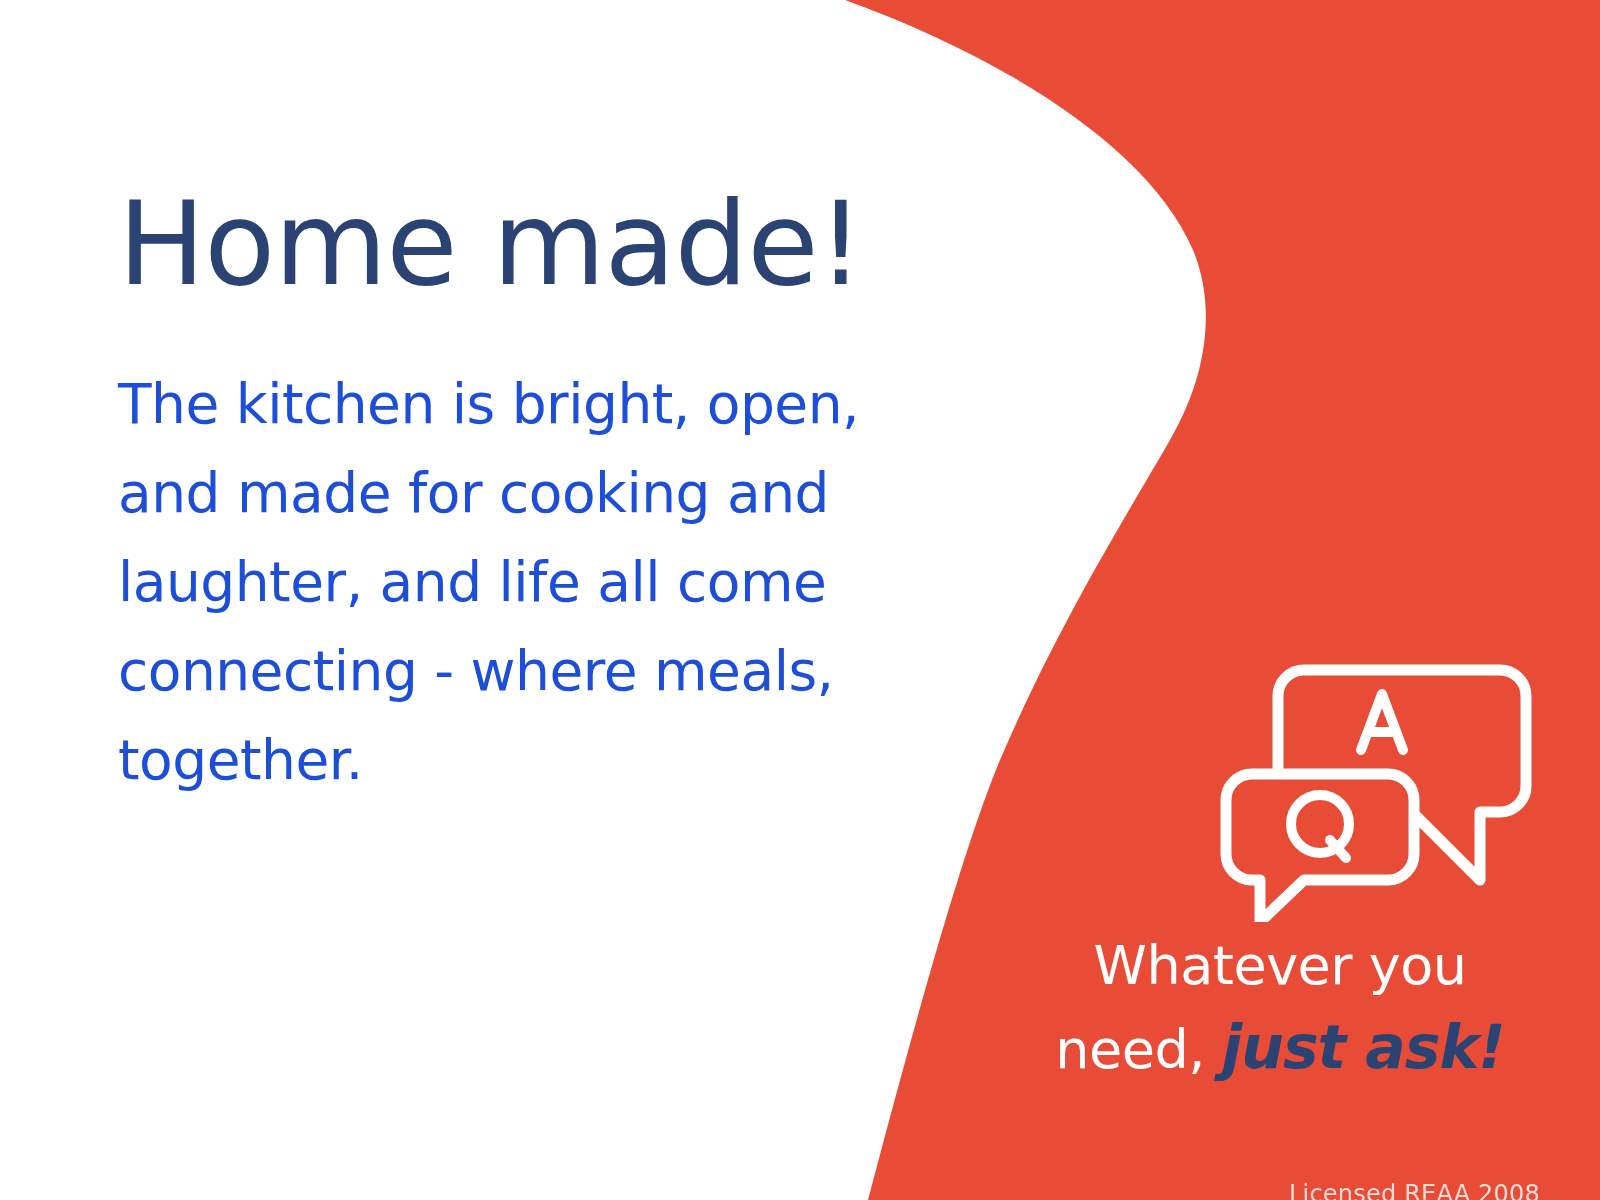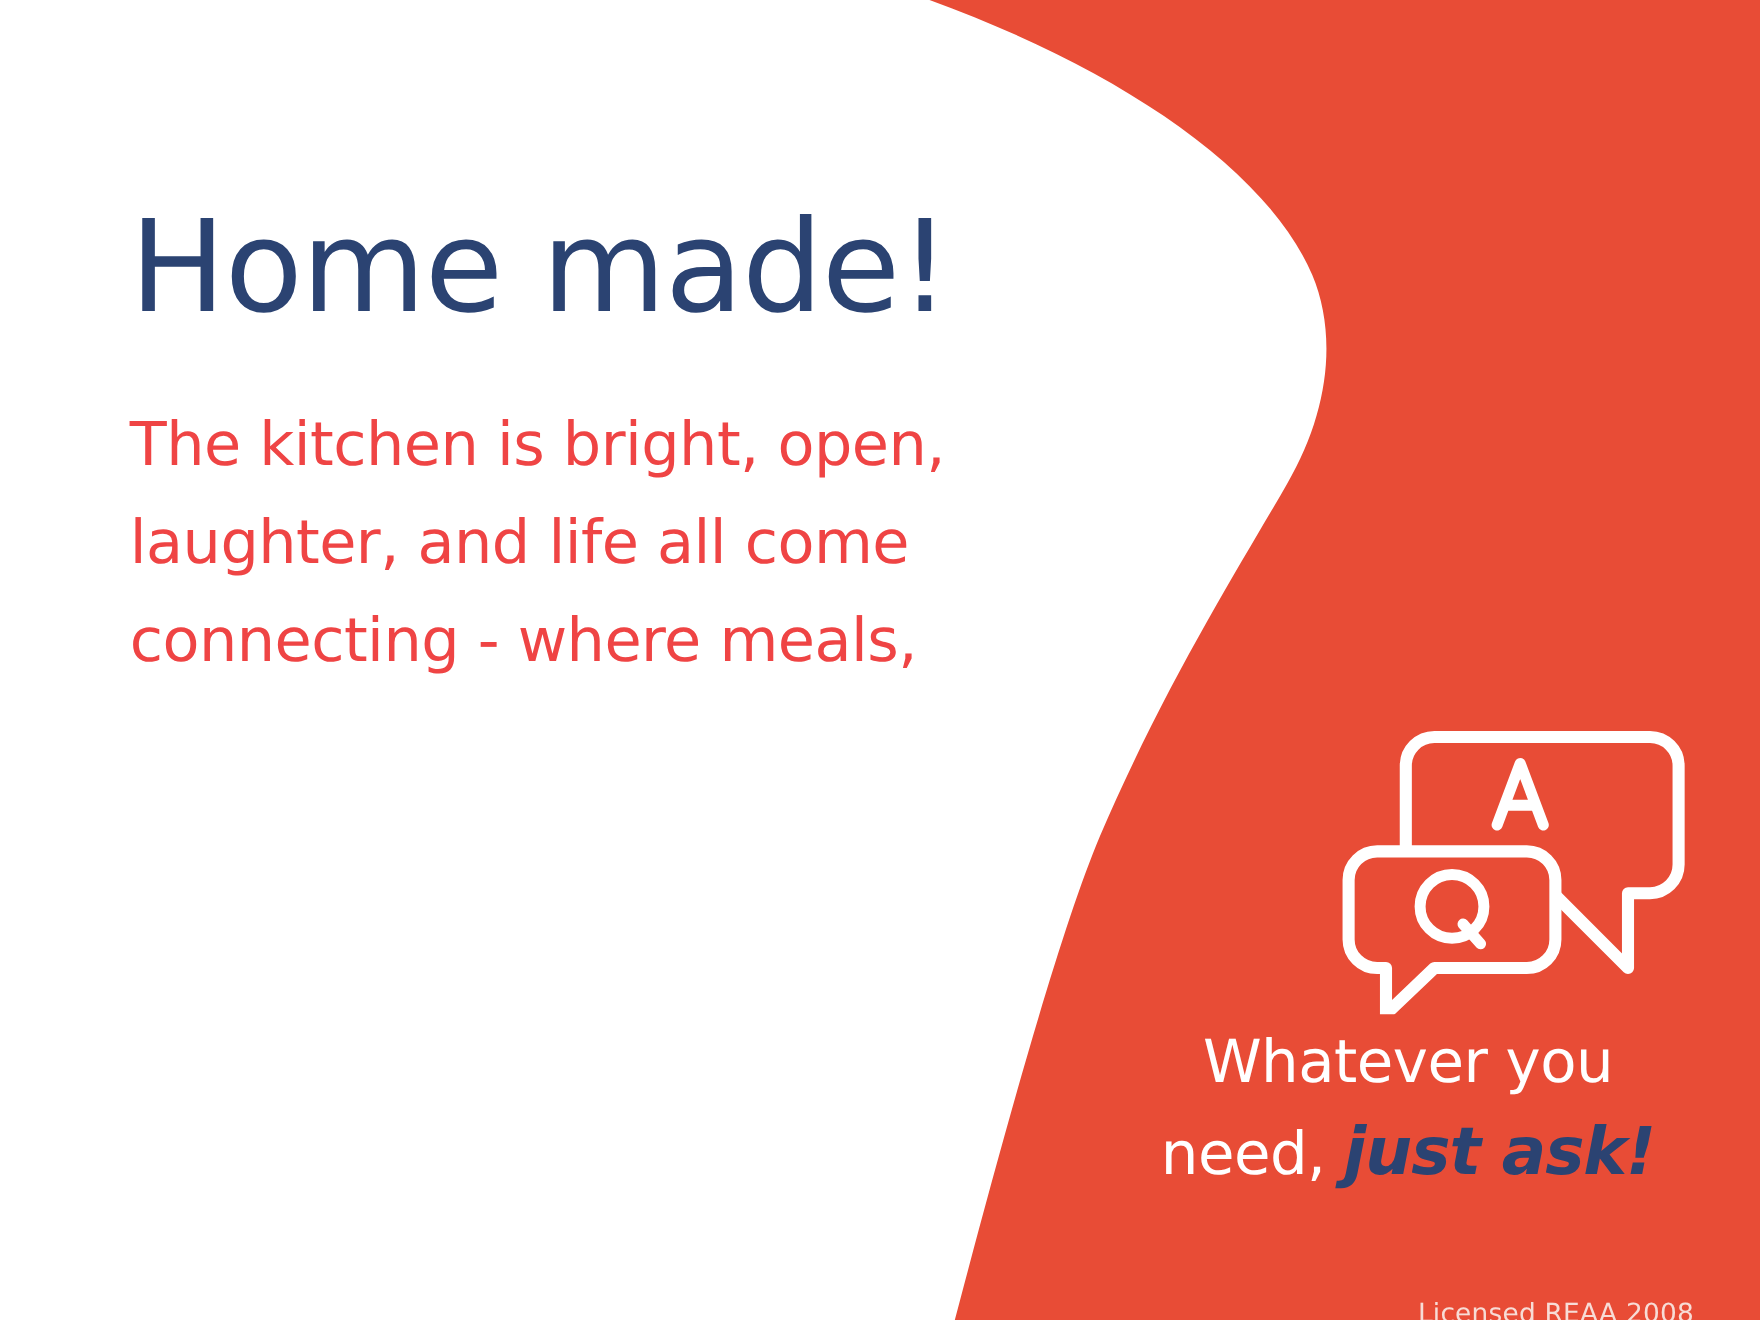--- a/index.html
+++ b/index.html
@@ -41,21 +41,21 @@
     margin: 0;
     white-space: nowrap;
   }
   .body-copy {
     margin: 0;
     margin-top: 58px;
     font-family: "DejaVu Sans", sans-serif;
     font-size: 55px;
     line-height: 1.62;
     font-weight: 400;
-    color: #ef4444;
+    color: #1d4ed8;
     letter-spacing: -0.5px;
   }
   .body-copy .ln {
     display: block;
     white-space: nowrap;
   }
   
   .qa-icon {
     position: absolute;
     left: 1218px;
@@ -110,22 +110,24 @@
              C 1216 305, 1208 375, 1170 440
              C 1130 510, 1060 620, 1000 760
              C 960 855, 905 1060, 868 1200
              L 1600 1200 L 1600 0 Z" fill="#E84C36"></path>
   </svg>
 
   <div class="left-content">
     <h1 class="headline">Home made!</h1>
     <p class="body-copy">
       <span class="ln">The kitchen is bright, open,</span>
+      <span class="ln">and made for cooking and</span>
       <span class="ln">laughter, and life all come</span>
       <span class="ln">connecting - where meals,</span>
+      <span class="ln">together.</span>
     </p>
   </div>
 
   <svg class="qa-icon" viewBox="0 0 320 290" aria-hidden="true">
 
     <path d="M 86 38
              L 282 38
              A 26 26 0 0 1 308 64
              L 308 154
              A 26 26 0 0 1 282 180

